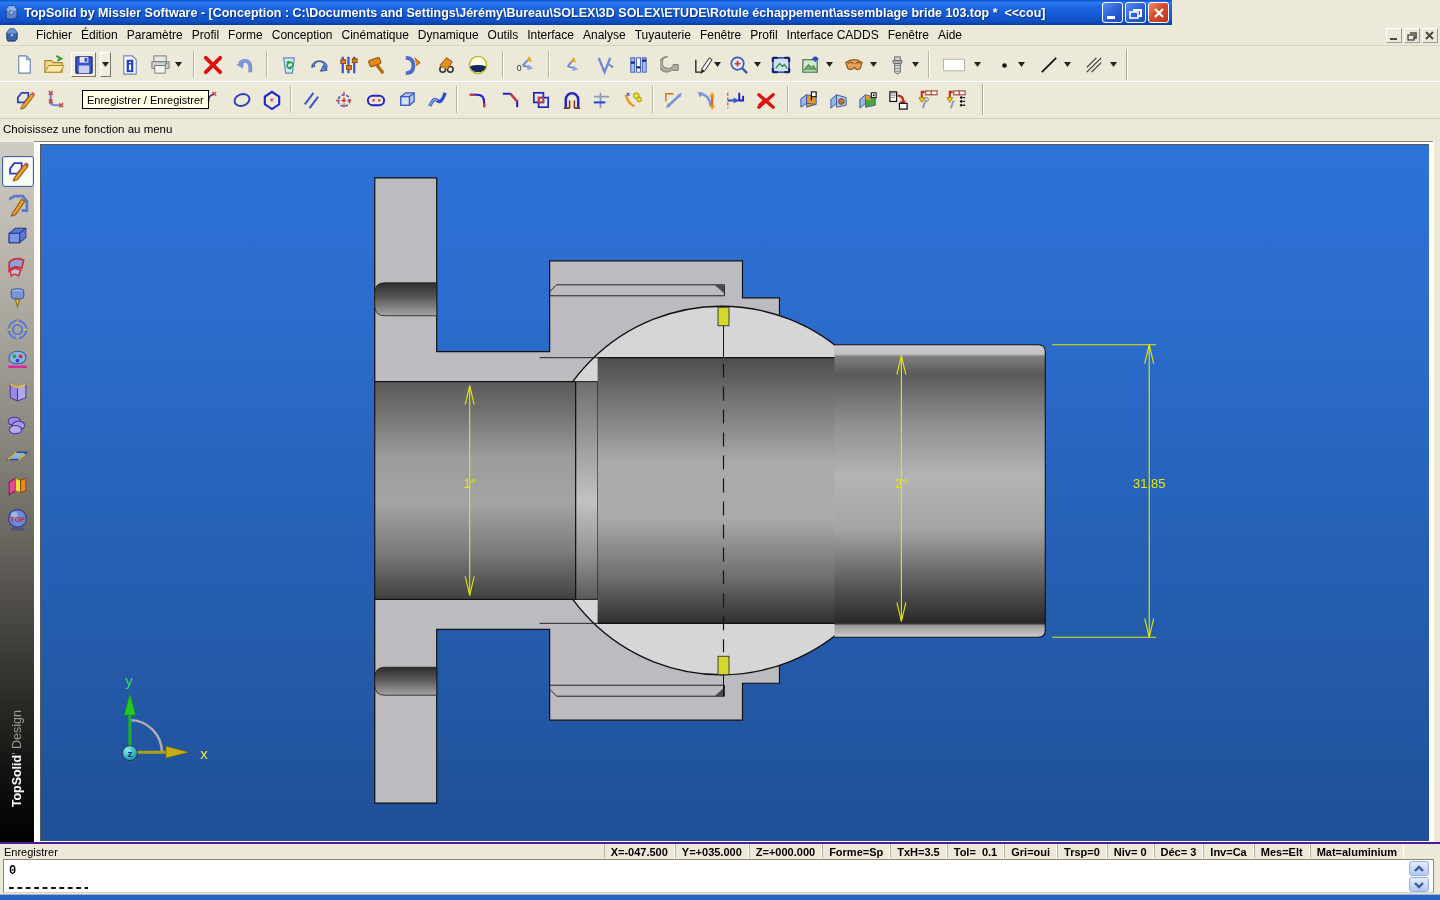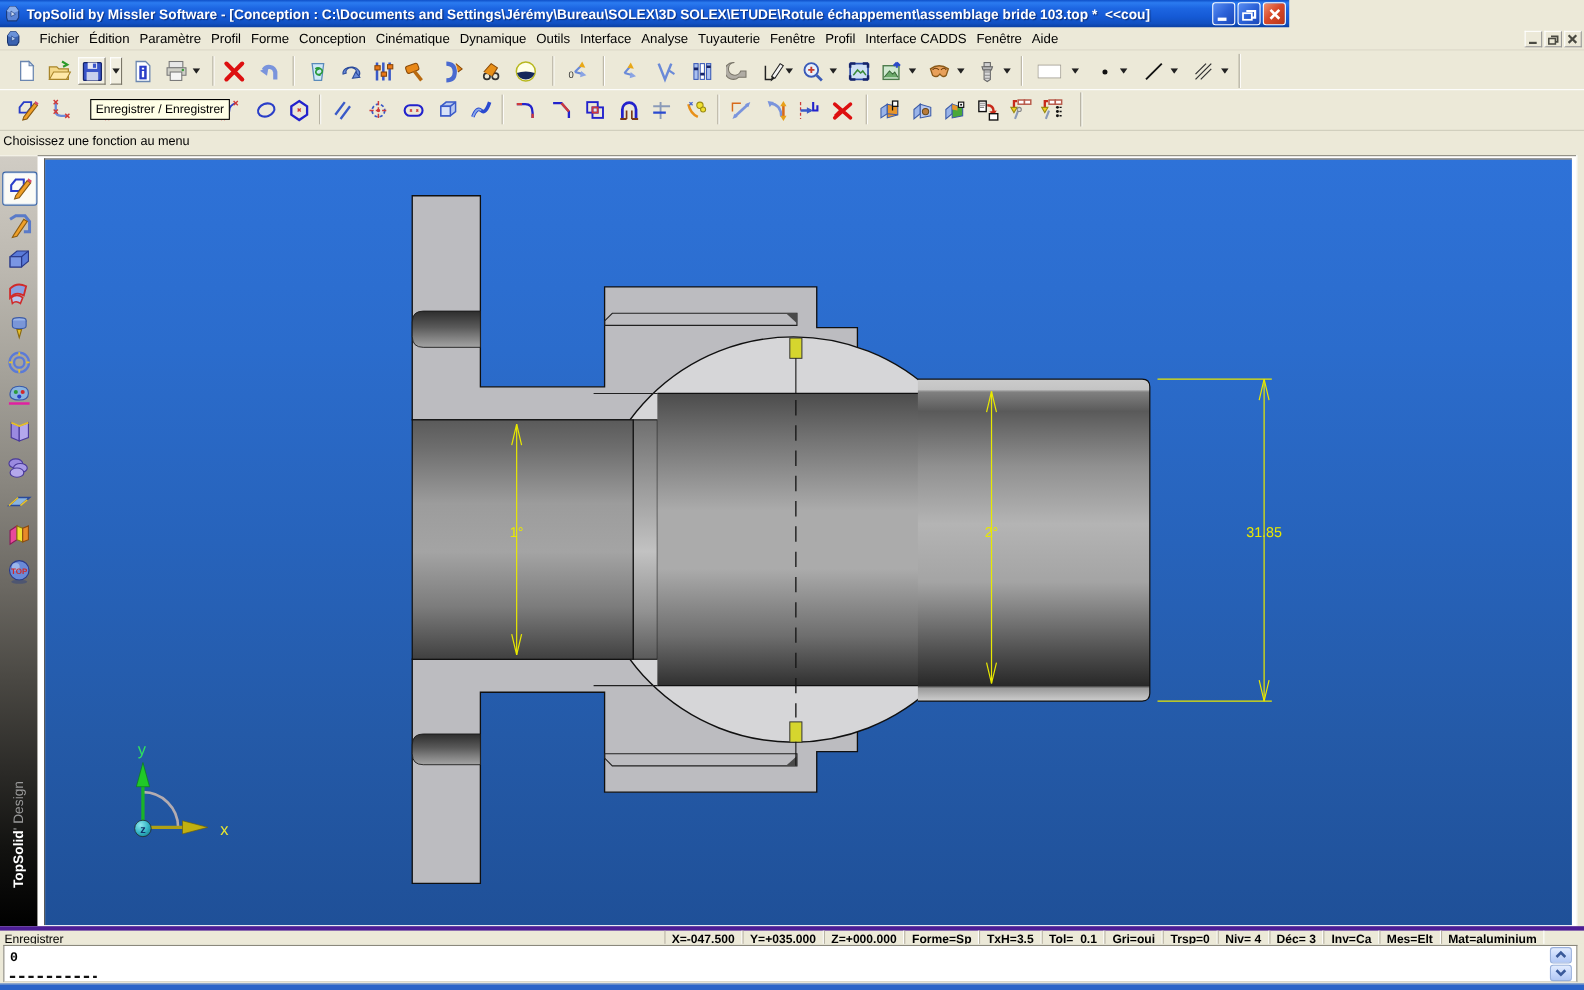--- a/index.html
+++ b/index.html
@@ -49,21 +49,21 @@
   .brand-main { color:#fff; font-weight:bold; }
   .brand-suffix { color:#9a9a9a; font-weight:normal; }
 
   .canvas-frame { position:absolute; left:34px; top:0; width:1399px; height:701px; background:#fff; border-top:1px solid #8a887c; }
   .canvas { position:absolute; left:6px; top:2px; width:1389px; height:697px;
     background:linear-gradient(180deg,#2e72d8 0%,#2b6ccc 25%,#2763bb 50%,#245aa8 75%,#1f5098 100%);
     border-top:1px solid #5a5a5a; border-left:1px solid #5a5a5a; }
   .right-strip { position:absolute; left:1433px; top:0; width:7px; height:701px; background:#ece9d8; border-left:1px solid #fff; }
   .drawing { position:absolute; left:0; top:0; width:100%; height:100%; }
 
-  .statusbar { position:absolute; left:0; top:842px; width:1440px; height:16px; background:#ece9d8; border-top:4px solid #4c1d95; font-size:11px; }
+  .statusbar { position:absolute; left:0; top:842px; width:1440px; height:16px; background:#ece9d8; border-top:2px solid #4c1d95; font-size:11px; }
   .status-hint { position:absolute; left:4px; top:2px; color:#000; }
   .status-fields { position:absolute; right:36px; top:0; height:16px; display:flex;font-weight:bold; }
   .status-field { padding:2px 6px 0 6px; border-left:1px solid #b8b4a4; border-right:1px solid #fff; white-space:pre; color:#000; }
 
   .cmdarea { position:absolute; left:0; top:858px; width:1440px; height:36px; background:#ece9d8; }
   .cmdbox { position:absolute; left:3px; top:1px; width:1431px; height:34px; background:#fff; border:1px solid #8a887c; border-bottom-color:#d4d0c0; }
   .cmd-value { position:absolute; left:5px; top:4px; font-size:12px; font-weight:bold; color:#000; font-family:"Liberation Mono", monospace; }
   .cmd-dashes { position:absolute; left:4px; top:26px; }
   .scrollbtns { position:absolute; right:4px; top:1px; width:20px; height:32px; }
   .sbtn { position:absolute; left:0; width:20px; height:15px; border-radius:3px; border:1px solid #98b0dc;
@@ -841,21 +841,21 @@
   <div class="status-hint">Enregistrer</div>
   <div class="status-fields" id="status-fields">
       <div class="status-field">X=-047.500</div>
       <div class="status-field">Y=+035.000</div>
       <div class="status-field">Z=+000.000</div>
       <div class="status-field">Forme=Sp</div>
       <div class="status-field">TxH=3.5</div>
       <div class="status-field">Tol=  0.1</div>
       <div class="status-field">Gri=oui</div>
       <div class="status-field">Trsp=0</div>
-      <div class="status-field">Niv= 4</div>
+      <div class="status-field">Niv= 0</div>
       <div class="status-field">Déc= 3</div>
       <div class="status-field">Inv=Ca</div>
       <div class="status-field">Mes=Elt</div>
       <div class="status-field">Mat=aluminium</div>
     </div>
 </div>
 
 <div class="cmdarea">
   <div class="cmdbox">
     <div class="cmd-value">0</div>

